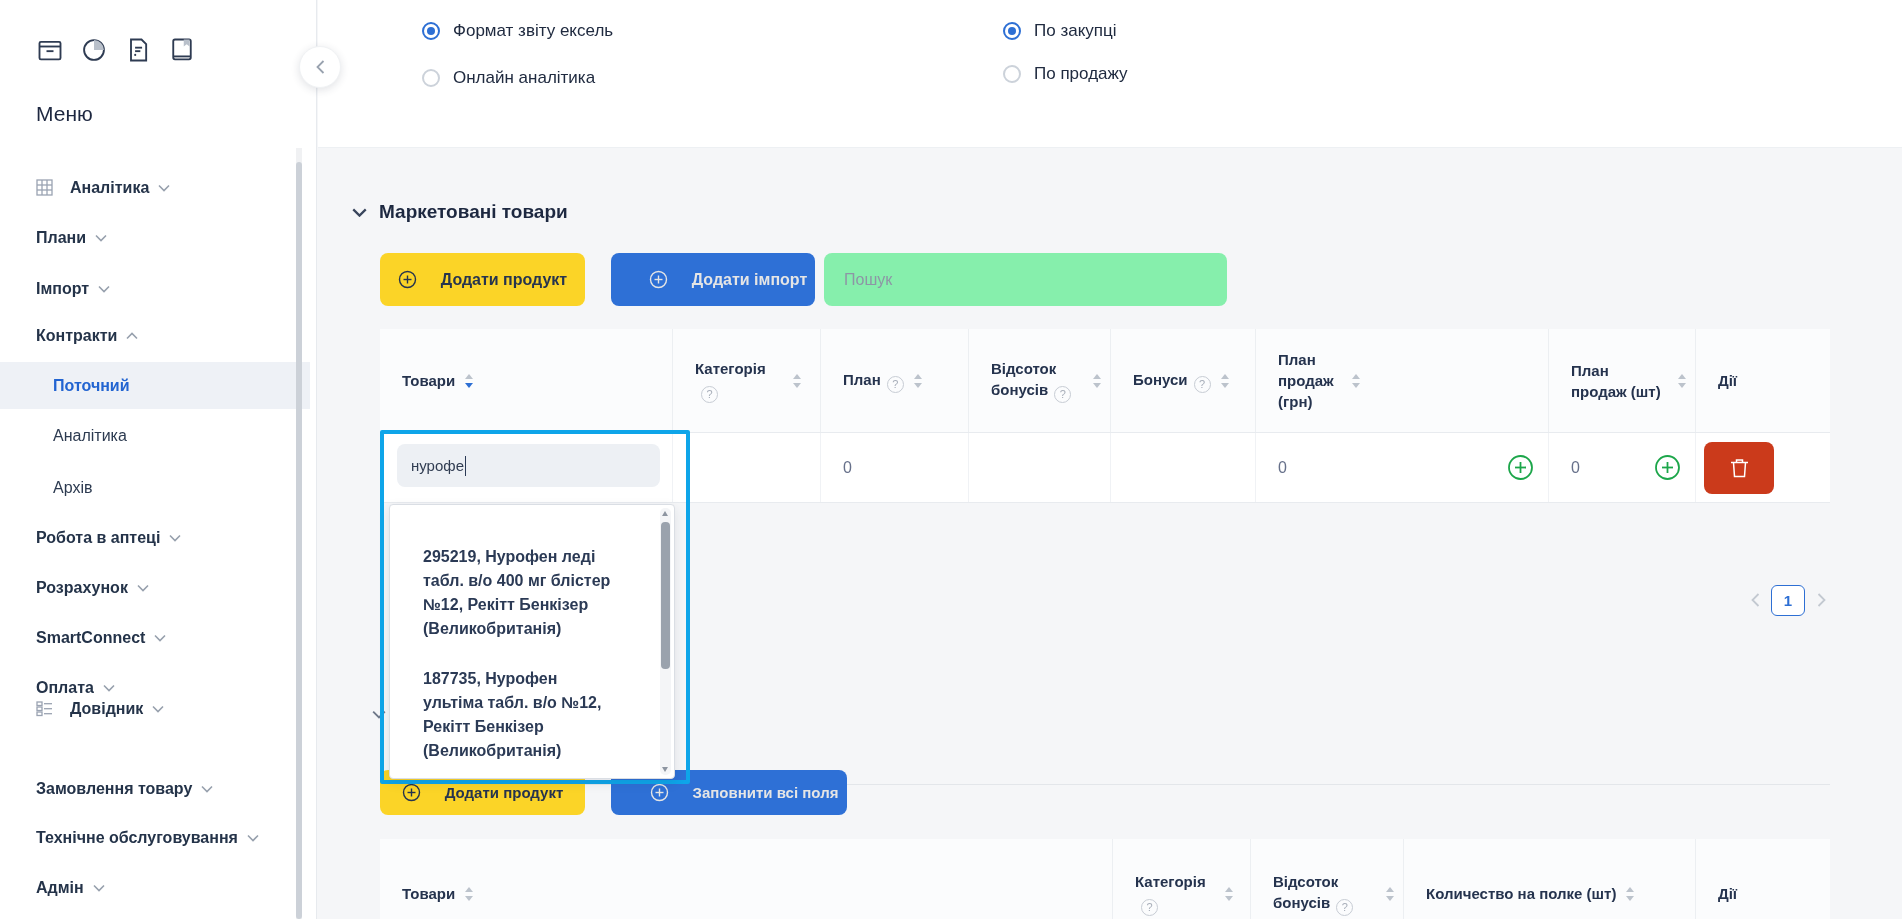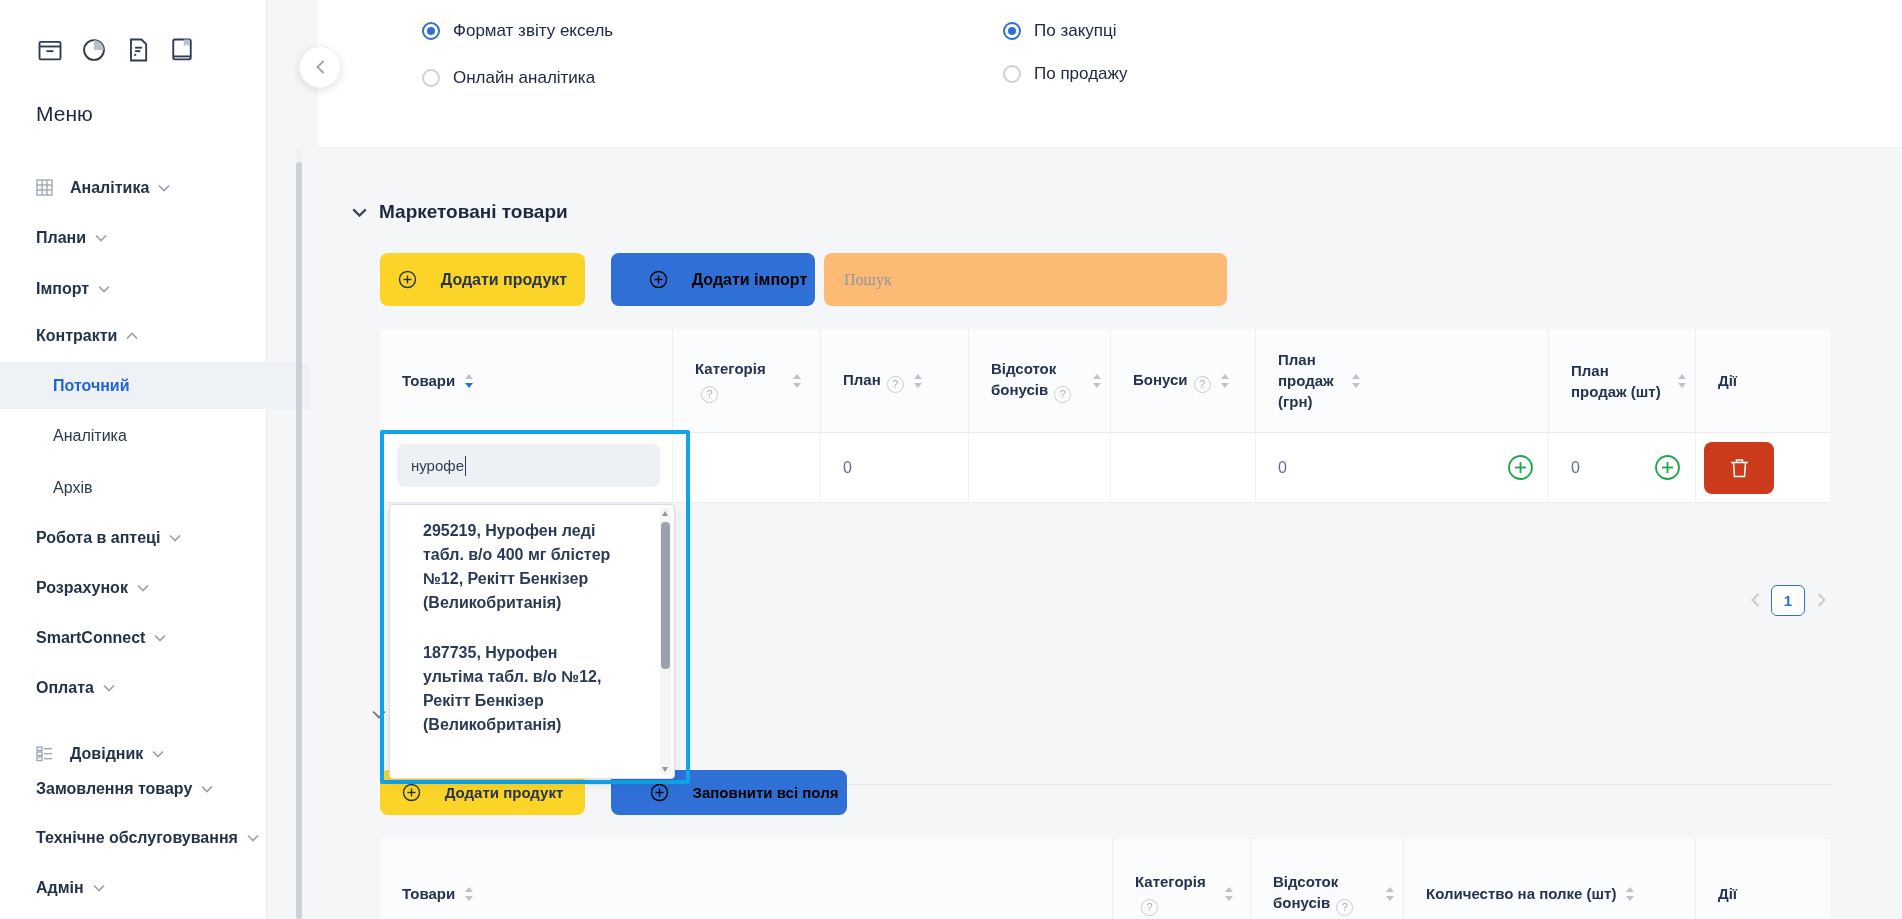--- a/index.html
+++ b/index.html
@@ -1,21 +1,21 @@
 <!DOCTYPE html>
 <html><head>
 <meta charset="utf-8">
 <style>
   * { margin:0; padding:0; box-sizing:border-box; }
   html,body { background:#fff; }
   body { font-family:"Liberation Sans","DejaVu Sans",sans-serif; color:#25334e; }
   .screen { position:relative; width:1902px; height:919px; overflow:hidden; background:#f5f6f8; }
 
   
-  .sidebar { position:absolute; left:0; top:0; width:267px; height:919px; background:#fff;
+  .sidebar { position:absolute; left:0; top:0; width:317px; height:919px; background:#fff;
              border-right:1px solid #e7eaee; z-index:5; }
   .sb-icons { position:absolute; left:36px; top:36px; display:flex; gap:16px; }
   .sb-icon { width:28px; height:28px; color:#2e3b52; cursor:pointer; background:none; border:none; }
   .sb-title { position:absolute; left:36px; top:102px; font-size:21px; font-weight:500; color:#1d2740; }
   .nav-item { position:absolute; left:0; width:310px; height:47px; display:flex; align-items:center;
               padding-left:36px; cursor:pointer; }
   .nav-item .nav-label { font-size:16px; font-weight:700; color:#243349; }
   .nav-item.sub { padding-left:53px; }
   .nav-item.sub .nav-label { font-weight:400; color:#2c3a50; }
   .nav-item.active { background:#eef1f6; }
@@ -42,23 +42,23 @@
   .radio-label { font-size:17px; color:#202b40; }
 
   
   .section-head { position:absolute; left:352px; top:201px; display:flex; align-items:center; gap:12px; z-index:1; }
   .section-chev { width:15px; height:9px; color:#39455c; }
   .section-title { font-size:19px; font-weight:700; color:#1d2840;text-align:center; }
   .btn { position:absolute; border:none; border-radius:8px; display:flex; align-items:center;
          justify-content:center; gap:24px; cursor:pointer; font-family:inherit; z-index:2; }
   .btn .plus-circ { width:19px; height:19px; flex:none; }
   .btn-yellow { background:#fbd427; color:#26344e; font-size:16px; font-weight:700; }
-  .btn-blue { background:#2e70d6; color:#000000; font-size:16px; font-weight:700;padding-left:30px; }
-  .search-input { position:absolute; left:824px; top:253px; width:403px; height:53px; background:#fdba74;
-                  border:none; border-radius:8px; padding:0 20px; font-size:16px; font-family:Liberation Serif, serif;
+  .btn-blue { background:#2e70d6; color:#e5e5e5; font-size:16px; font-weight:700;padding-left:30px; }
+  .search-input { position:absolute; left:824px; top:253px; width:403px; height:53px; background:#86efac;
+                  border:none; border-radius:8px; padding:0 20px; font-size:16px; font-family:Liberation Sans, sans-serif;
                   color:#313d52; z-index:1; }
   .search-input::placeholder { color:#8d96a5; }
 
   
   .t-grid { display:grid; }
   .t1-cols { grid-template-columns:293px 148px 148px 142px 145px 293px 147px 134px; }
   .t2-cols { grid-template-columns:733px 138px 153px 292px 134px; }
   .table1 { position:absolute; left:380px; top:329px; width:1450px; z-index:1; }
   .table2 { position:absolute; left:380px; top:839px; width:1450px; z-index:1; }
   .thead { background:#fbfcfd; border-bottom:1px solid #e8ebef; }
@@ -100,21 +100,21 @@
   .chev-behind { position:absolute; left:372px; top:710px; width:14px; height:9px; color:#6e7889; z-index:25; }
   .annotation { position:absolute; left:380px; top:430px; width:310px; height:354px;
                 border:4px solid #0ea5e9; border-radius:2px; z-index:30; }
   .fake-input { position:absolute; left:13px; top:10px; width:263px; height:43px; background:#edf0f4;
                 border-radius:8px; display:flex; align-items:center; padding:0 14px; cursor:text; }
   .fake-input .val { font-size:15px; color:#313d52; }
   .caret { display:inline-block; width:1.5px; height:20px; background:#2b3a55; margin-left:1px; }
   .dd-panel { position:absolute; left:5px; top:70px; width:286px; height:275px; background:#fff;
               border:1px solid #dadee4; border-radius:4px; box-shadow:0 4px 12px rgba(30,40,60,.10);
               overflow:hidden; }
-  .dd-list { padding-top:14px; }
+  .dd-list { padding-top:40px; }
   .dd-item { width:223px; padding-left:33px; font-size:16px; font-weight:700; color:#2b3a55;
              line-height:24px; cursor:pointer; }
   .dd-item + .dd-item { margin-top:26px; }
   .dd-scroll { position:absolute; right:3px; top:3px; bottom:3px; width:11px; background:#f4f5f7;
                border-radius:5px; cursor:pointer; }
   .dd-scroll .arr-up, .dd-scroll .arr-dn { position:absolute; left:2px; width:0; height:0;
                border-left:3.5px solid transparent; border-right:3.5px solid transparent; }
   .dd-scroll .arr-up { top:3px; border-bottom:5px solid #8d95a1; }
   .dd-scroll .arr-dn { bottom:3px; border-top:5px solid #8d95a1; }
   .dd-thumb { position:absolute; left:1px; top:14px; width:9px; height:147px; background:#9aa2ad;
@@ -215,21 +215,21 @@
       <svg class="chev" viewBox="0 0 12 7" fill="none" stroke="currentColor" stroke-width="1.6">
           <path d="M1 1l5 5 5-5"></path>
         </svg>
     </div>
     <div class="nav-item" style="top:664px">
       <span class="nav-label">Оплата</span>
       <svg class="chev" viewBox="0 0 12 7" fill="none" stroke="currentColor" stroke-width="1.6">
           <path d="M1 1l5 5 5-5"></path>
         </svg>
     </div>
-    <div class="nav-item" style="top:730px">
+    <div class="nav-item" style="top:685px">
       <svg class="mini-icon" viewBox="0 0 17 17" fill="none" stroke="currentColor" stroke-width="1.3">
           <rect x="1" y="2" width="5" height="3.5"></rect>
           <rect x="1" y="7" width="5" height="3.5"></rect>
           <rect x="1" y="12" width="5" height="3.5"></rect>
           <line x1="8" y1="3.7" x2="16" y2="3.7"></line>
           <line x1="8" y1="8.7" x2="16" y2="8.7"></line>
           <line x1="8" y1="13.7" x2="16" y2="13.7"></line>
         </svg>
       <span class="nav-label">Довідник</span>
       <svg class="chev" viewBox="0 0 12 7" fill="none" stroke="currentColor" stroke-width="1.6">

